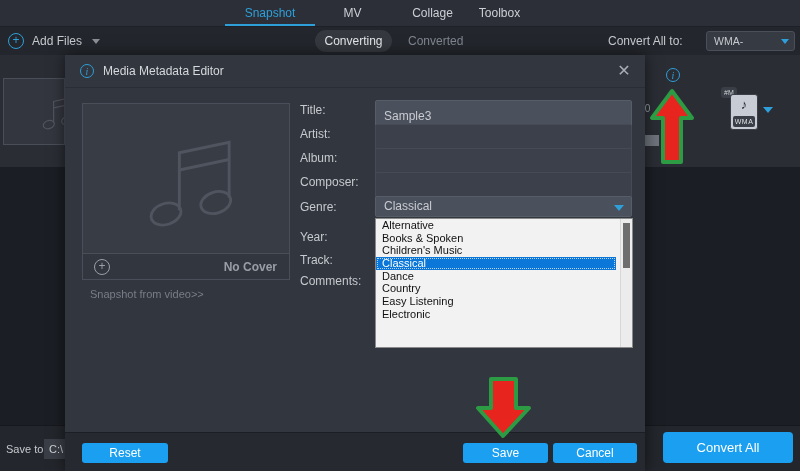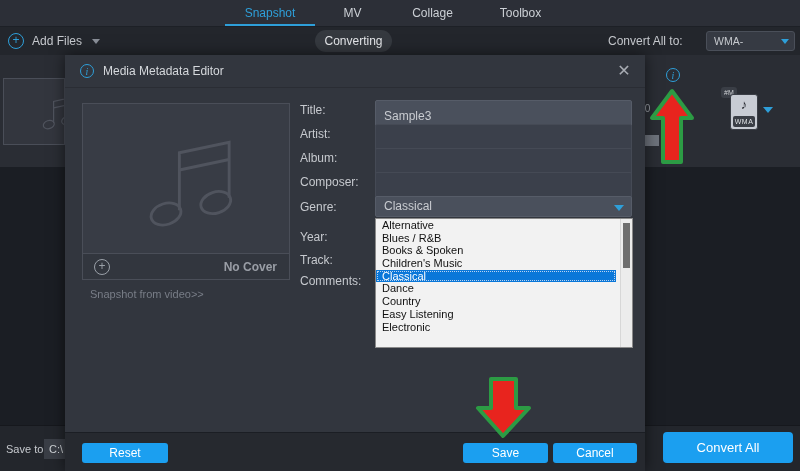--- a/index.html
+++ b/index.html
@@ -7,21 +7,21 @@
   .screen{position:relative;width:800px;height:471px;overflow:hidden;
           font-family:"Liberation Sans",sans-serif;background:#1b1e24;
           -webkit-font-smoothing:antialiased;}
   
   .topbar{position:absolute;left:0;top:0;width:800px;height:27px;background:#2c2f37;border-bottom:1px solid #1d2026;}
   .tab{position:absolute;top:0;height:26px;line-height:26px;text-align:center;font-size:12px;color:#ccd0d5;cursor:default;}
   .tab.active{color:#2e9fd9;border-bottom:2px solid #2e9fd9;}
   .tab.t0{left:225px;width:90px;}
   .tab.t1{left:330px;width:45px;}
   .tab.t2{left:405px;width:55px;}
-  .tab.t3{left:493px;width:55px;text-align:center;}
+  .tab.t3{left:472px;width:55px;text-align:center;}
   
   .subbar{position:absolute;left:0;top:27px;width:800px;height:28px;background:#23262c;}
   .addplus{position:absolute;left:8px;top:6px;width:16px;height:16px;border:1.5px solid #2e9fd9;border-radius:50%;
            color:#2e9fd9;font-size:12px;line-height:13px;text-align:center;}
   .addfiles-label{position:absolute;left:32px;top:0;height:28px;line-height:28px;font-size:12px;color:#c6c9ce;}
   .caret{width:0;height:0;border-left:4px solid transparent;border-right:4px solid transparent;border-top:5px solid #8a8f98;display:inline-block;}
   .addfiles-caret{position:absolute;left:92px;top:12px;}
   .pill{position:absolute;left:315px;top:3px;width:77px;height:22px;border-radius:11px;background:#35393f;
         color:#e3e5e8;font-size:12px;line-height:22px;text-align:center;}
   .converted{position:absolute;left:408px;top:0;height:28px;line-height:28px;font-size:12px;color:#80858f;}
@@ -96,20 +96,21 @@
     <div class="tab t1">MV</div>
     <div class="tab t2">Collage</div>
     <div class="tab t3">Toolbox</div>
   </div>
 
   <div class="subbar">
     <div class="addplus">+</div>
     <div class="addfiles-label">Add Files</div>
     <span class="caret addfiles-caret"></span>
     <div class="pill">Converting</div>
+    <div class="converted">Converted</div>
     <div class="cvt-label">Convert All to:</div>
     <div class="cvt-select">
       <span>WMA-WM...uality</span>
       <span class="caret cvt-caret"></span>
     </div>
   </div>
 
   <div class="filestrip">
     <div class="thumb-left">
       <svg class="notesvg" width="40" height="44" viewBox="0 0 100 110" style="position:absolute;left:32px;top:12px;">
@@ -174,21 +175,20 @@
     <input class="inp i2" value="" style="">
     <input class="inp i3" value="" style="">
 
     <div class="combo">
       <span>Classical</span>
       <span class="caret combo-caret"></span>
     </div>
 
     <div class="droplist">
       <div class="opt">Alternative</div>
-      <div class="opt">Blues / R&amp;B</div>
       <div class="opt">Books &amp; Spoken</div>
       <div class="opt">Children's Music</div>
       <div class="opt selected">Classical</div>
       <div class="opt">Dance</div>
       <div class="opt">Country</div>
       <div class="opt">Easy Listening</div>
       <div class="opt">Electronic</div>
       <div class="scroll-track">
         <div class="scroll-thumb"></div>
       </div>

